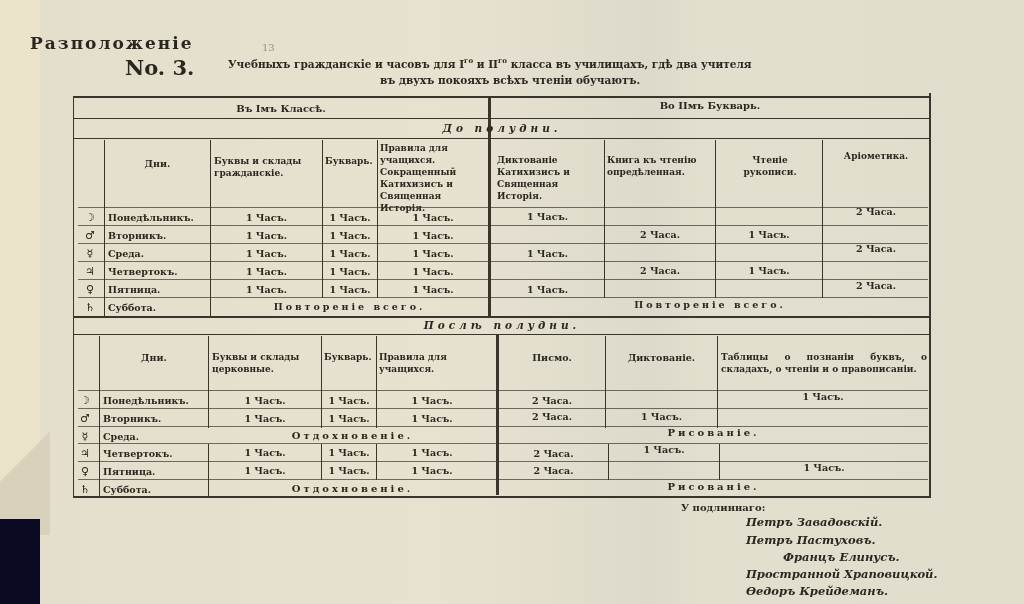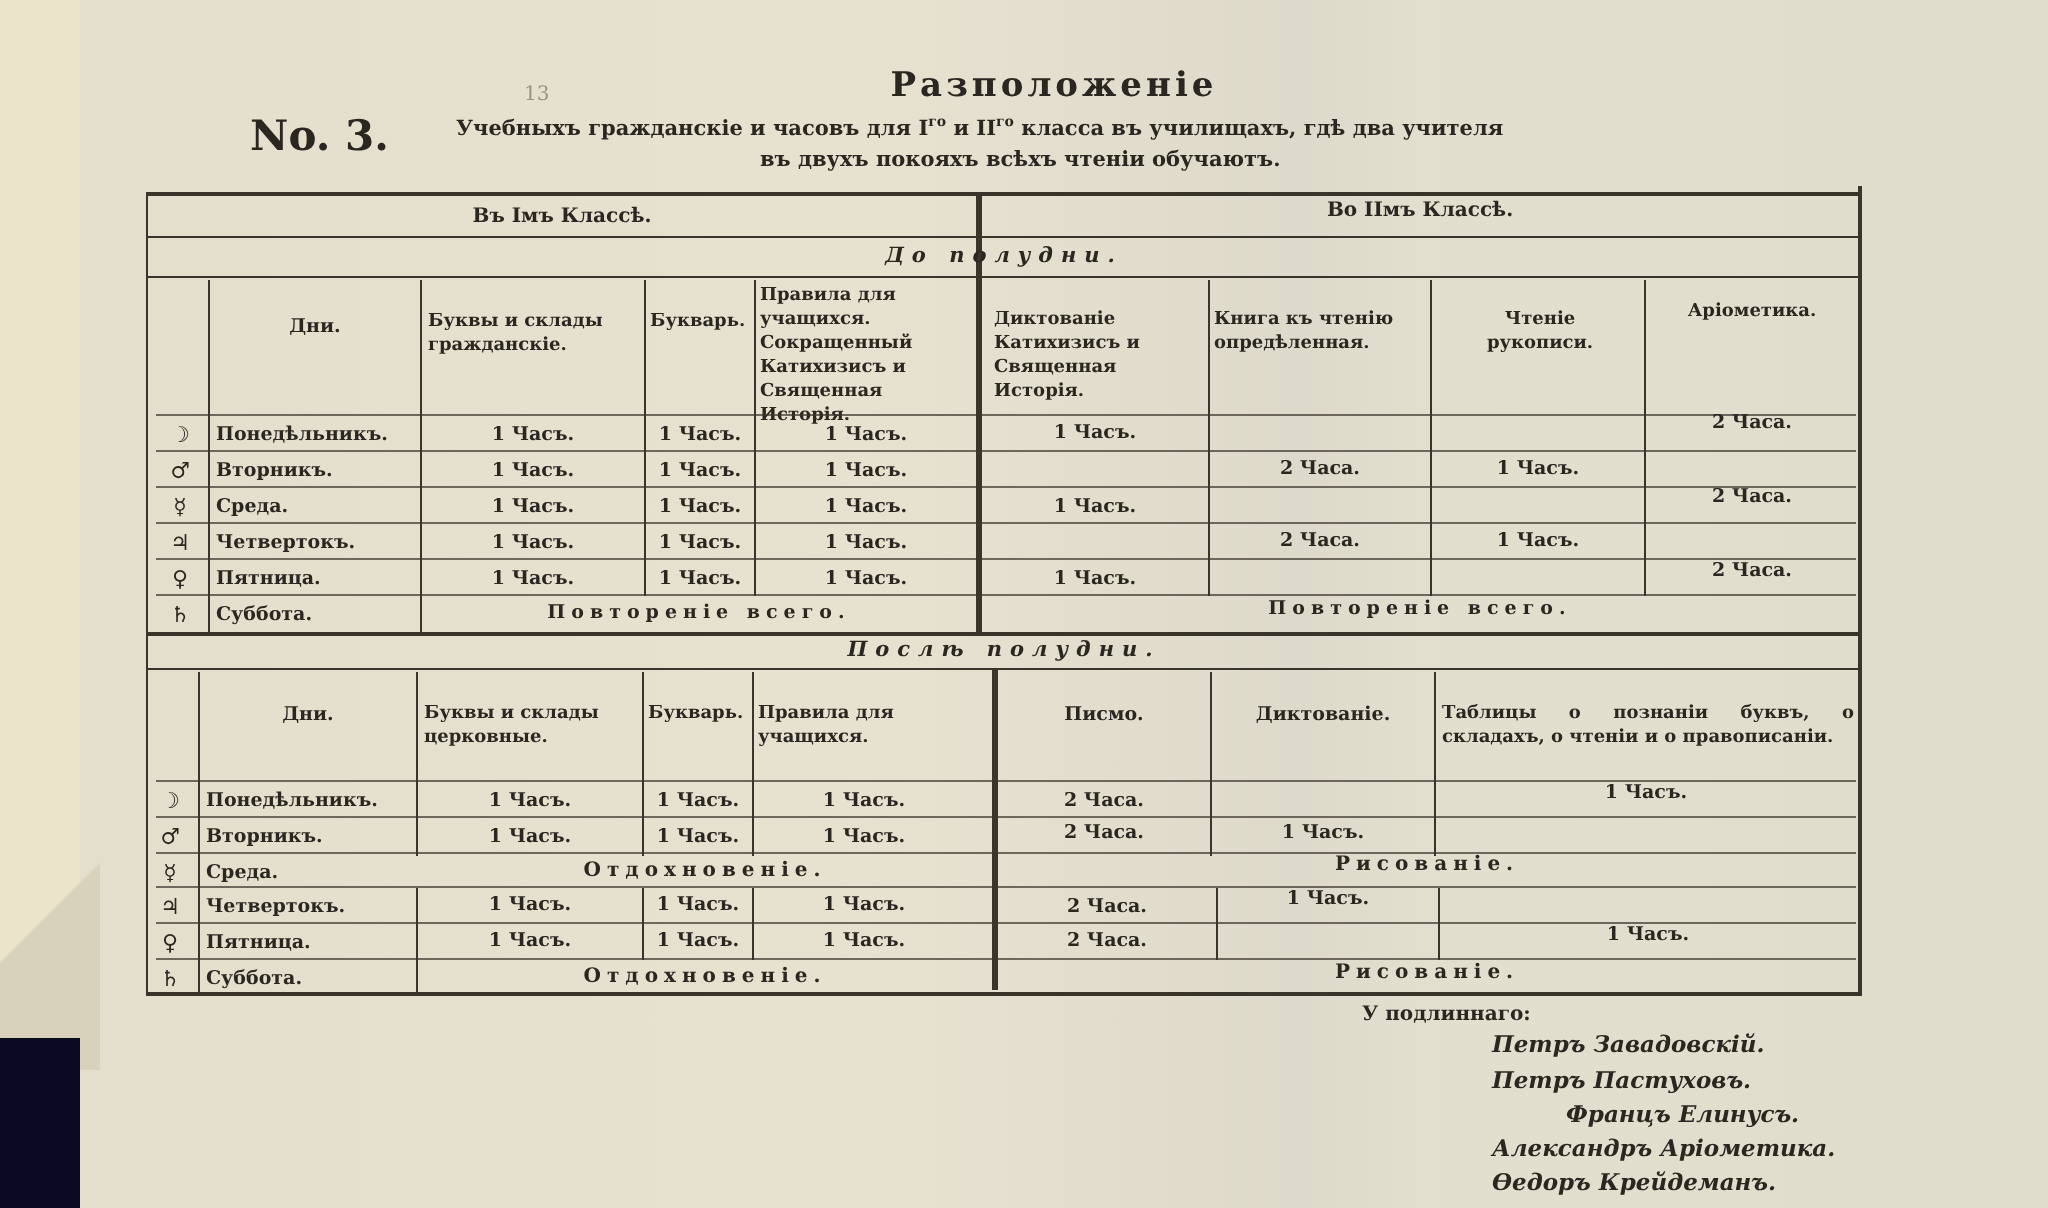--- a/index.html
+++ b/index.html
@@ -23,21 +23,21 @@
   }
   .paper-main {
     position:absolute; left:40px; top:0; width:984px; height:604px;
     background:linear-gradient(90deg,#e4dfcc 0%,#e7e2d0 40%,#dedacb 62%,#e3dfcf 68%,#e1ddcd 100%);
   }
   .num {
     position:absolute; left:125px; top:55px; font-size:21px; font-weight:bold;
   }
   .pg-mark { position:absolute; left:262px; top:42px; font-size:10px; color:#9a937f; }
   .title {
-    position:absolute; left:0; width:1024px; top:33px; text-align:center;
+    position:absolute; left:0; width:1024px; top:33px; 
     font-size:17px; letter-spacing:2px; font-weight:bold; padding-left:30px; box-sizing:border-box;
   }
   .subtitle1 {
     position:absolute; left:228px; top:56px; font-size:10.5px; font-weight:bold; white-space:nowrap;
   }
   .subtitle2 {
     position:absolute; left:380px; top:74px; font-size:10.5px; font-weight:bold; white-space:nowrap;
   }
   .sup { font-size:7px; vertical-align:super; }
   .line { position:absolute; background:#3a352c; }
@@ -71,21 +71,21 @@
 
   <div class="line" style="left:73px;top:96px;width:857px;height:2px;"></div>
   <div class="line" style="left:73px;top:96px;width:1px;height:400px;"></div>
   <div class="line" style="left:929px;top:93px;width:2px;height:405px;"></div>
   <div class="line" style="left:73px;top:496px;width:858px;height:2px;"></div>
 
   <div class="line" style="left:488px;top:96px;width:3px;height:220px;"></div>
   <div class="line" style="left:496px;top:335px;width:3px;height:160px;"></div>
 
   <div class="cell c" style="left:74px;top:103px;width:414px;font-size:10px;">Въ Iмъ Классѣ.</div>
-  <div class="cell c" style="left:491px;top:100px;width:438px;font-size:10px;">Во IIмъ Классѣ.</div>
+  <div class="cell c" style="left:491px;top:100px;width:438px;font-size:10px;">Во IIмъ Букварь.</div>
   <div class="line" style="left:73px;top:118px;width:857px;height:1px;"></div>
 
   <div class="cell c spaced" style="left:74px;top:122px;width:856px;font-size:10.5px;">До полудни.</div>
   <div class="line" style="left:73px;top:138px;width:857px;height:1px;"></div>
 
   <div class="line" style="left:104px;top:140px;width:1px;height:176px;"></div>
   <div class="line" style="left:210px;top:140px;width:1px;height:176px;"></div>
   <div class="line" style="left:322px;top:140px;width:1px;height:158px;"></div>
   <div class="line" style="left:377px;top:140px;width:1px;height:158px;"></div>
   <div class="line" style="left:604px;top:140px;width:1px;height:158px;"></div>
@@ -240,15 +240,15 @@
     <div class="cell c spaced2" style="left:209px;top:483px;width:287px;font-size:10px;">Отдохновенiе.</div>
     <div class="cell c spaced2" style="left:499px;top:481px;width:429px;font-size:10px;">Рисованiе.</div>
   </div>
 </div>
 
 <div>
   <div class="sig-head">У подлиннаго:</div>
   <div class="sig" style="top:515px;">Петръ Завадовскiй.</div>
   <div class="sig" style="top:533px;">Петръ Пастуховъ.</div>
   <div class="sig" style="top:550px;margin-left:37px;">Францъ Елинусъ.</div>
-  <div class="sig" style="top:567px;">Александръ Арiометика.</div>
+  <div class="sig" style="top:567px;">Пространной Храповицкой.</div>
   <div class="sig" style="top:584px;">Ѳедоръ Крейдеманъ.</div>
 </div>
 
 </body></html>

